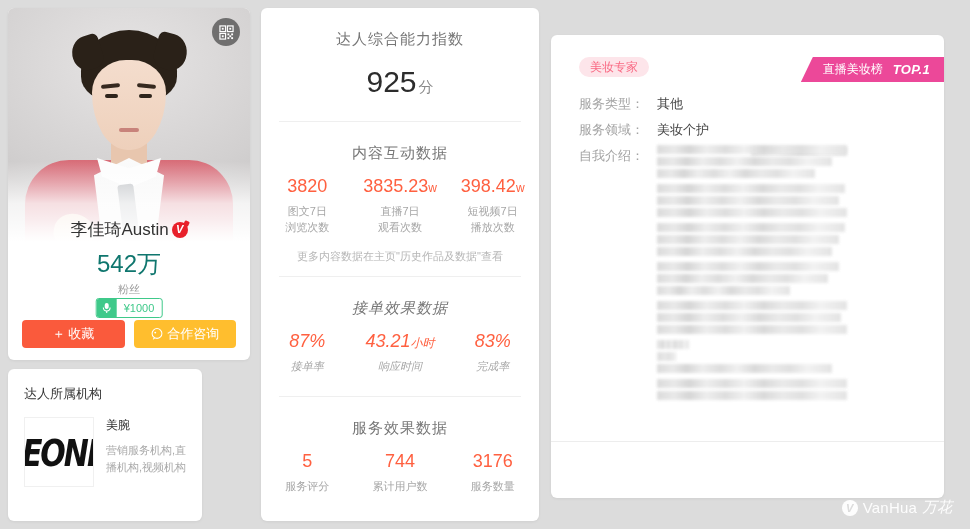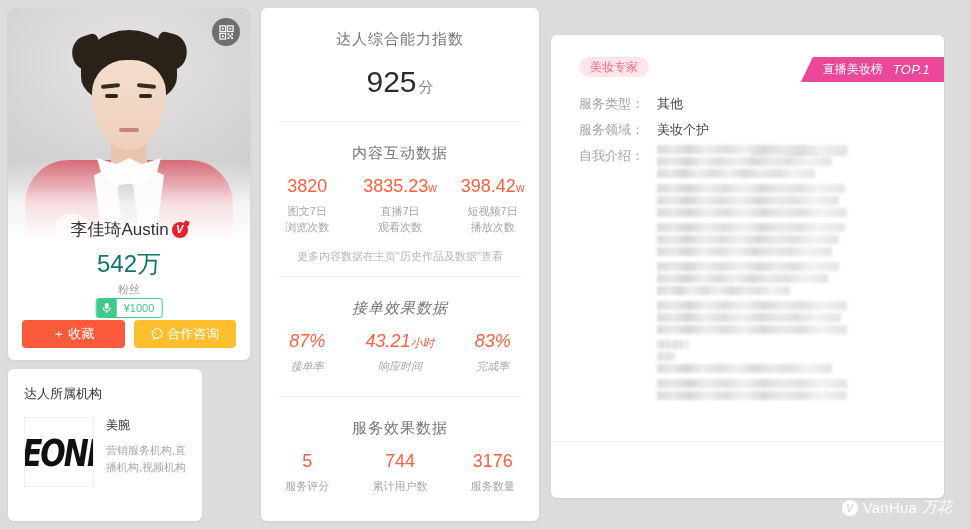--- a/index.html
+++ b/index.html
@@ -385,21 +385,21 @@
     color: #ffffff;
     display: flex;
     align-items: center;
     gap: 10px;
     padding: 0 14px 0 22px;
     clip-path: polygon(12px 0, 100% 0, 100% 100%, 0 100%);
     font-size: 12px;
   }
   .ribbon .top1 {
     font-style: italic;
-    font-weight: normal;
+    font-weight: bold;
     font-size: 13px;
     letter-spacing: 0.3px;
   }
   .field {
     position: absolute;
     left: 28px;
     display: flex;
     font-size: 13px;
   }
   .field-label {

